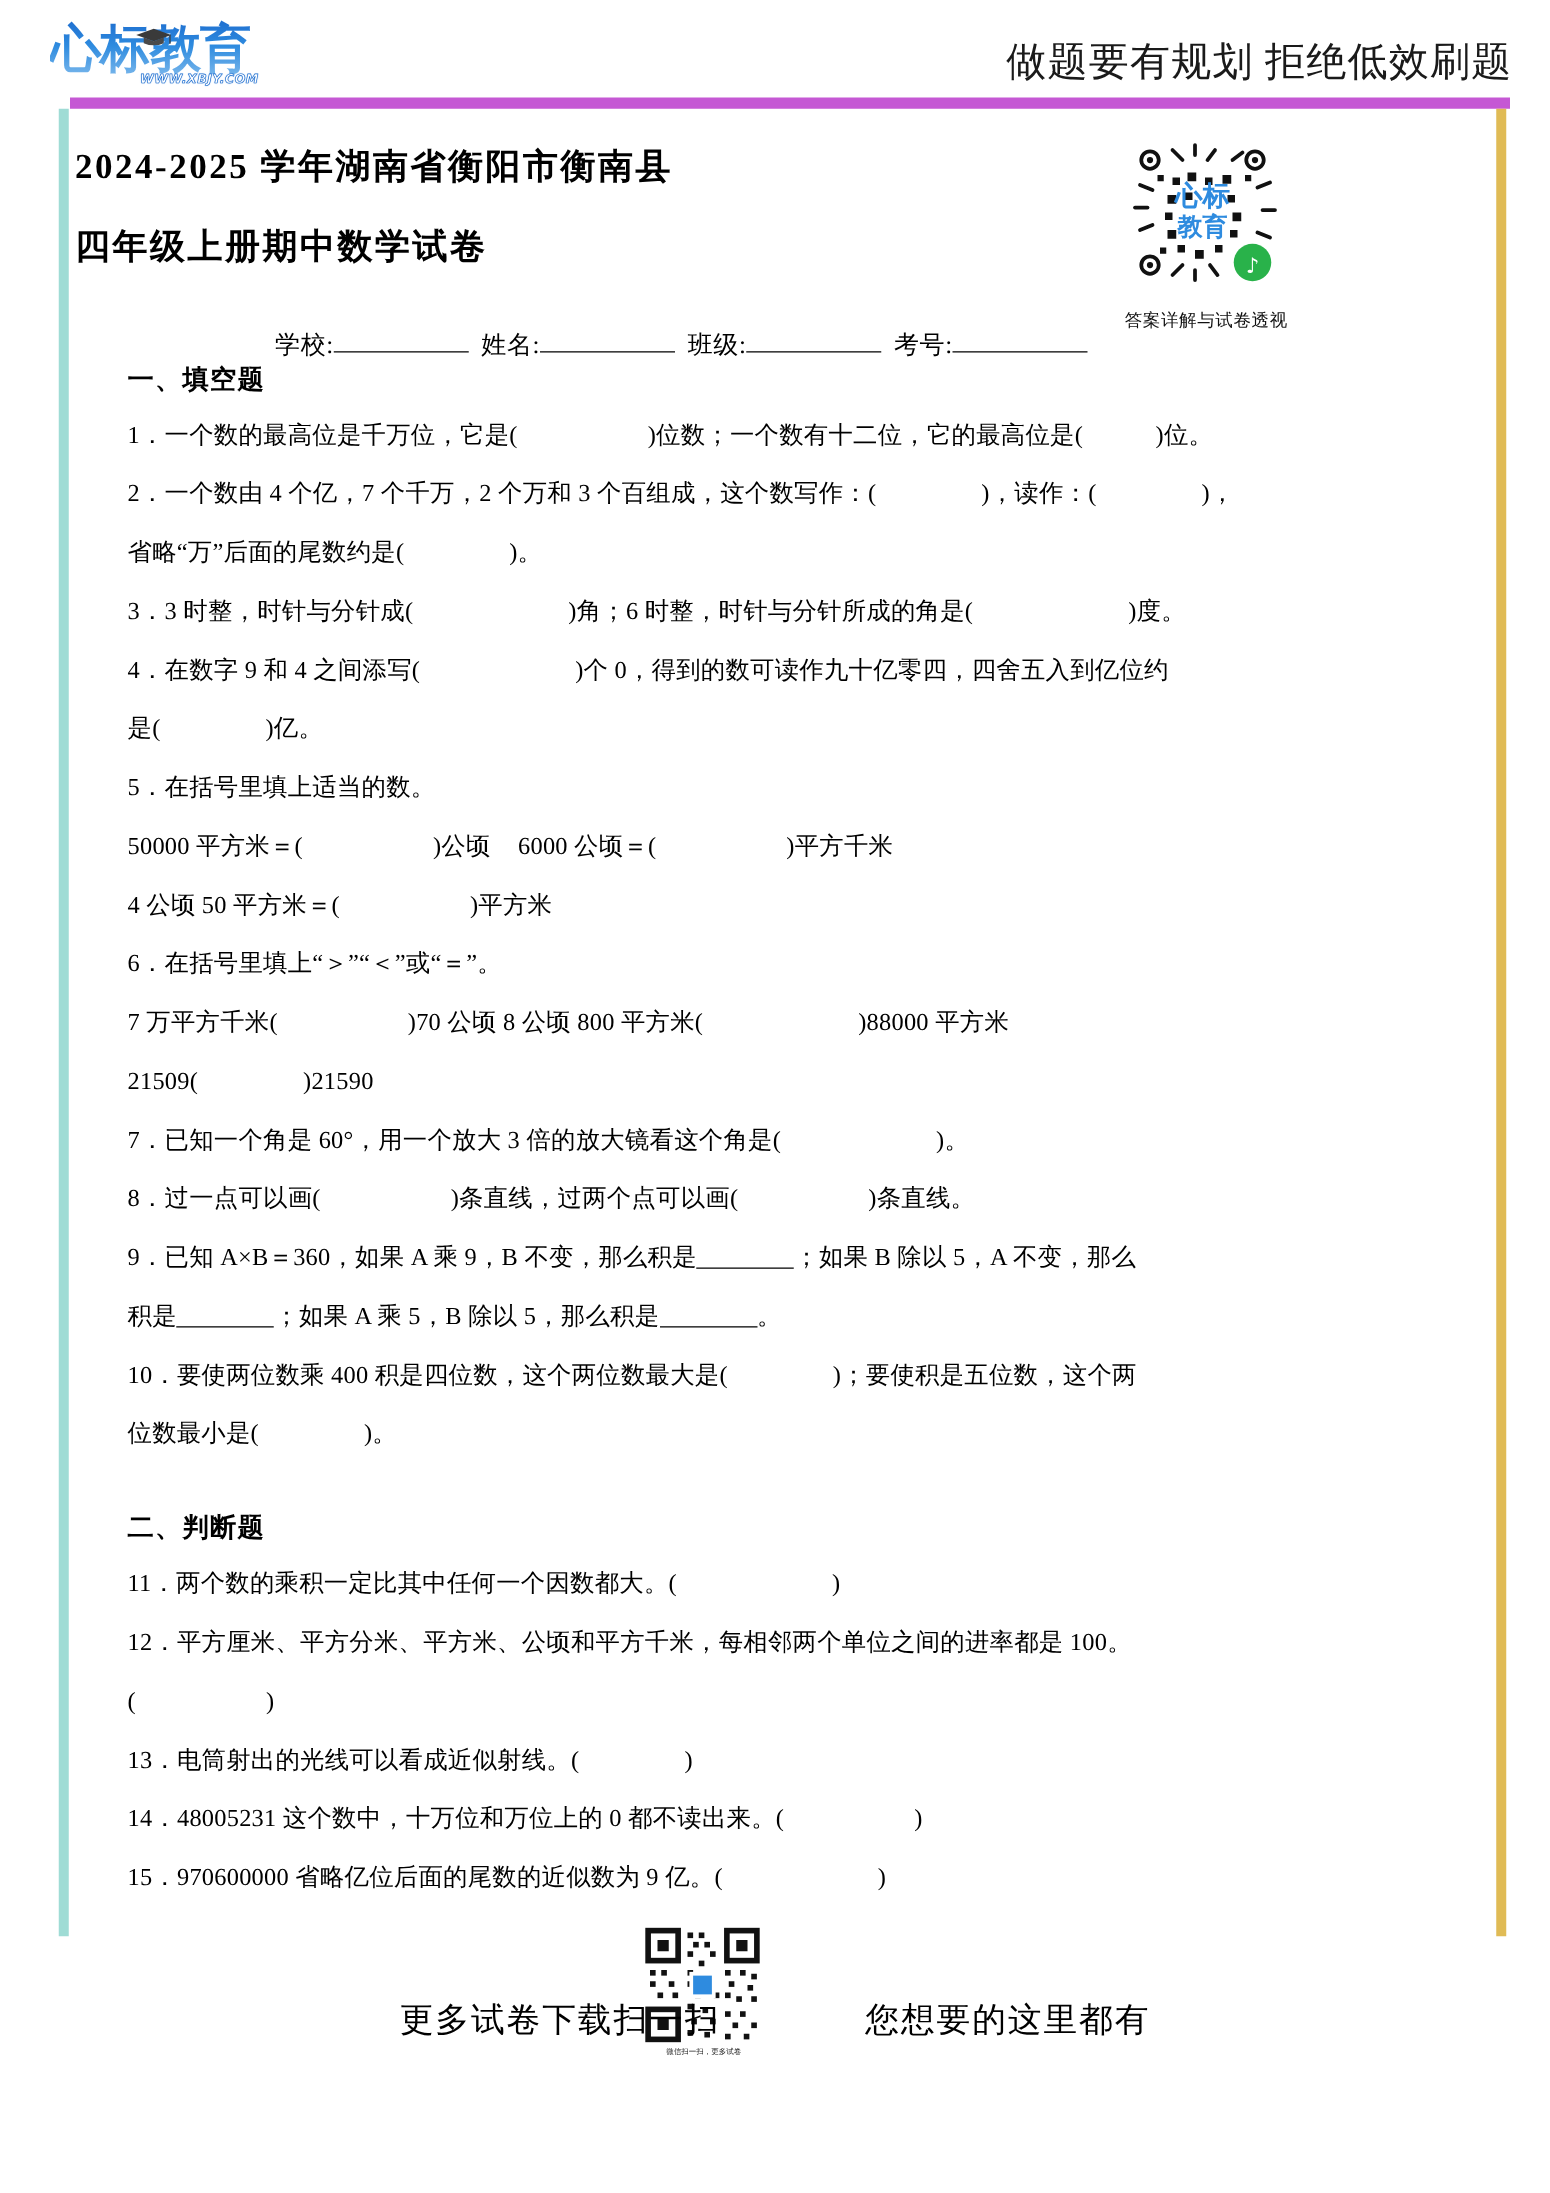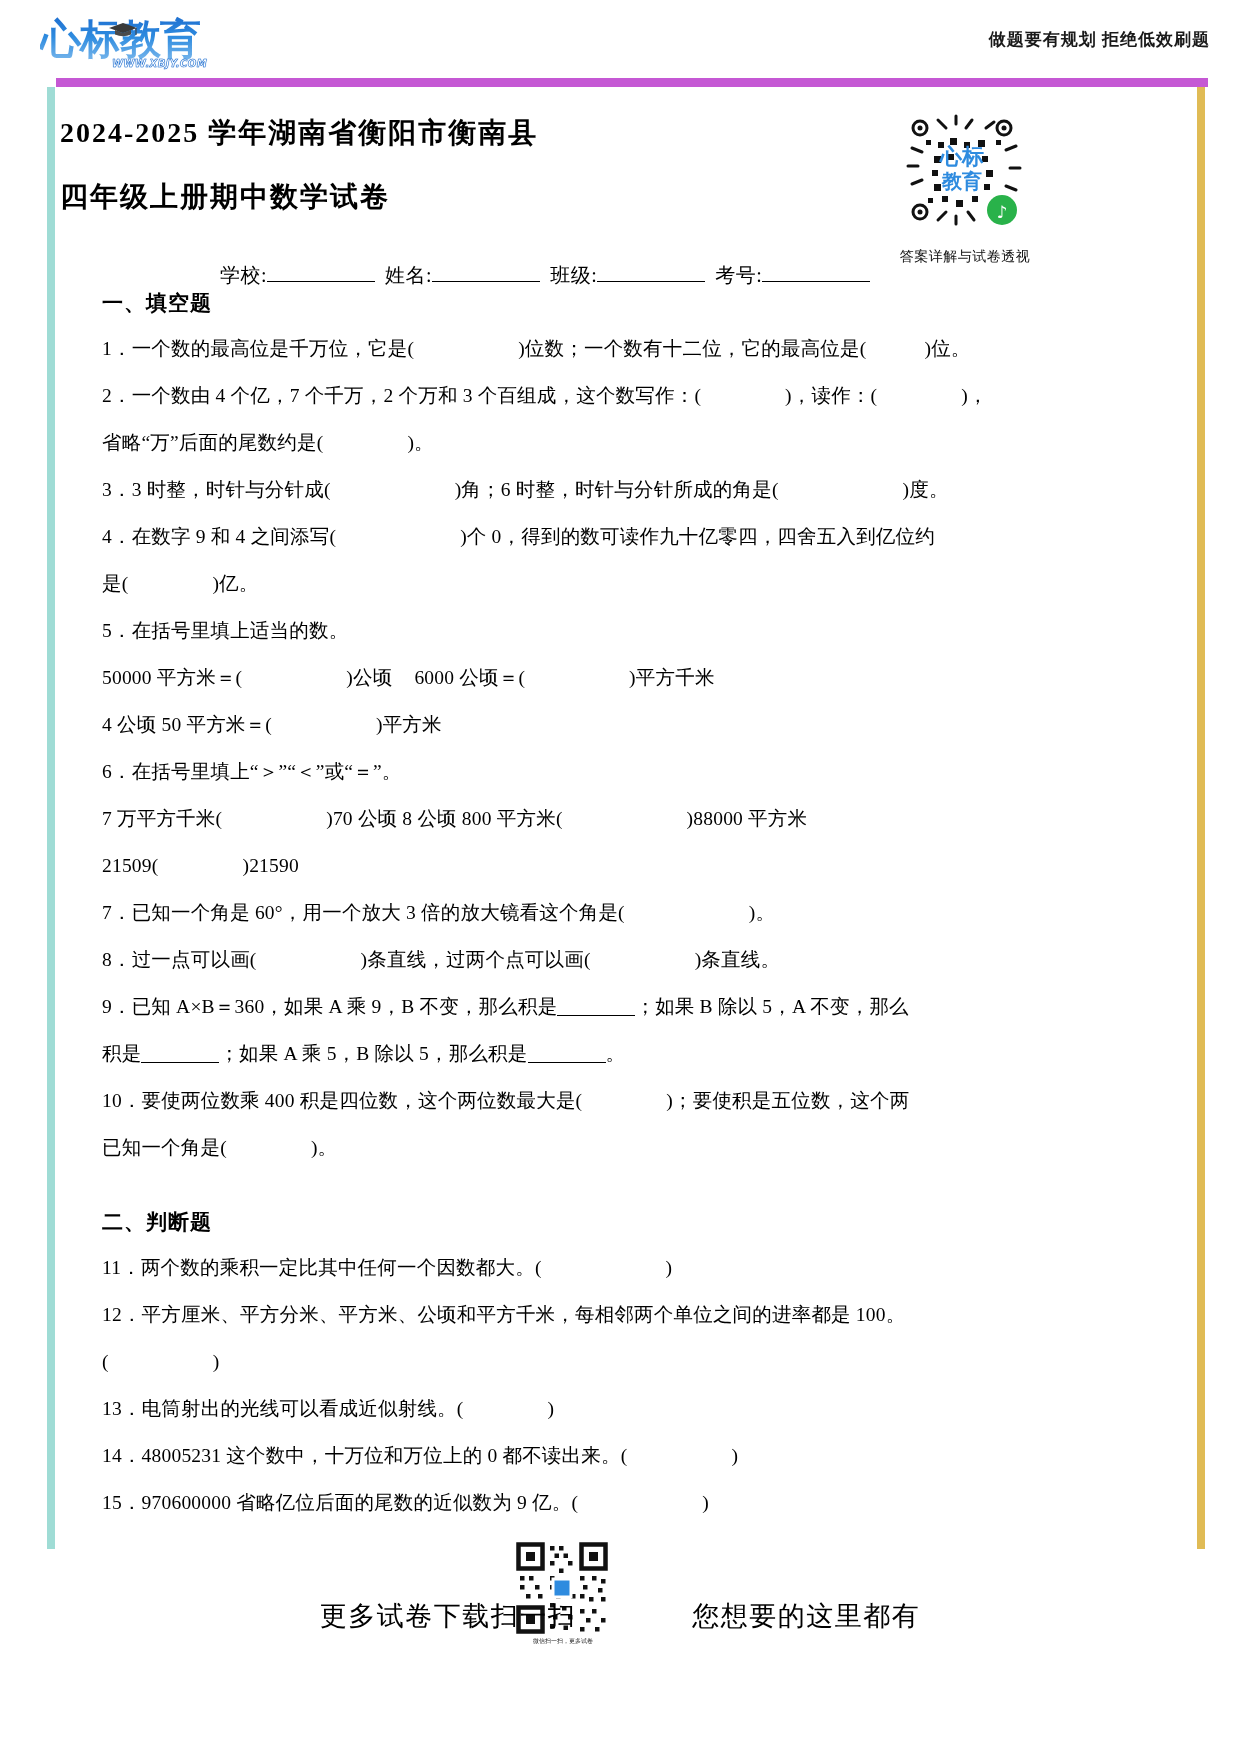--- a/index.html
+++ b/index.html
@@ -51,22 +51,22 @@
   }
   .logo-cap {
     position: absolute;
     left: 68px; top: 6px;
     width: 30px; height: 16px;
   }
   .tagline {
     position: absolute;
     right: 30px; top: 28px;
     font-family: "Liberation Serif", serif;
-    font-size: 17px;
-    font-weight: 700;
+    font-size: 32px;
+    font-weight: 400;
     letter-spacing: 1px;
     color: #1a1a1a;
     white-space: nowrap;
   }
 
   
   .border-top {
     position: absolute;
     left: 56px; top: 78px;
     width: 1152px; height: 9px;
@@ -302,21 +302,21 @@
       <div class="q"><span>50000 平方米＝(</span><span class="gap-l"></span><span>)公顷</span><span class="sp"></span><span>6000 公顷＝(</span><span class="gap-l"></span><span>)平方千米</span></div>
       <div class="q"><span>4 公顷 50 平方米＝(</span><span class="gap-l"></span><span>)平方米</span></div>
       <div class="q"><span>6．在括号里填上“＞”“＜”或“＝”。</span></div>
       <div class="q"><span>7 万平方千米(</span><span class="gap-l"></span><span>)70 公顷 8 公顷 800 平方米(</span><span class="gap-xl"></span><span>)88000 平方米</span></div>
       <div class="q"><span>21509(</span><span class="gap-m"></span><span>)21590</span></div>
       <div class="q"><span>7．已知一个角是 60°，用一个放大 3 倍的放大镜看这个角是(</span><span class="gap-xl"></span><span>)。</span></div>
       <div class="q"><span>8．过一点可以画(</span><span class="gap-l"></span><span>)条直线，过两个点可以画(</span><span class="gap-l"></span><span>)条直线。</span></div>
       <div class="q"><span>9．已知 A×B＝360，如果 A 乘 9，B 不变，那么积是</span><span class="fill-line"></span><span>；如果 B 除以 5，A 不变，那么</span></div>
       <div class="q"><span>积是</span><span class="fill-line"></span><span>；如果 A 乘 5，B 除以 5，那么积是</span><span class="fill-line"></span><span>。</span></div>
       <div class="q"><span>10．要使两位数乘 400 积是四位数，这个两位数最大是(</span><span class="gap-m"></span><span>)；要使积是五位数，这个两</span></div>
-      <div class="q"><span>已知一个角是(</span><span class="gap-m"></span><span>)。</span></div>
+      <div class="q"><span>位数最小是(</span><span class="gap-m"></span><span>)。</span></div>
       <div class="sec-head second">二、判断题</div>
       <div class="q"><span>11．两个数的乘积一定比其中任何一个因数都大。(</span><span class="gap-xl"></span><span>)</span></div>
       <div class="q"><span>12．平方厘米、平方分米、平方米、公顷和平方千米，每相邻两个单位之间的进率都是 100。</span></div>
       <div class="q"><span>(</span><span class="gap-l"></span><span>)</span></div>
       <div class="q"><span>13．电筒射出的光线可以看成近似射线。(</span><span class="gap-m"></span><span>)</span></div>
       <div class="q"><span>14．48005231 这个数中，十万位和万位上的 0 都不读出来。(</span><span class="gap-l"></span><span>)</span></div>
       <div class="q"><span>15．970600000 省略亿位后面的尾数的近似数为 9 亿。(</span><span class="gap-xl"></span><span>)</span></div>
     </div>
 </div>
 

